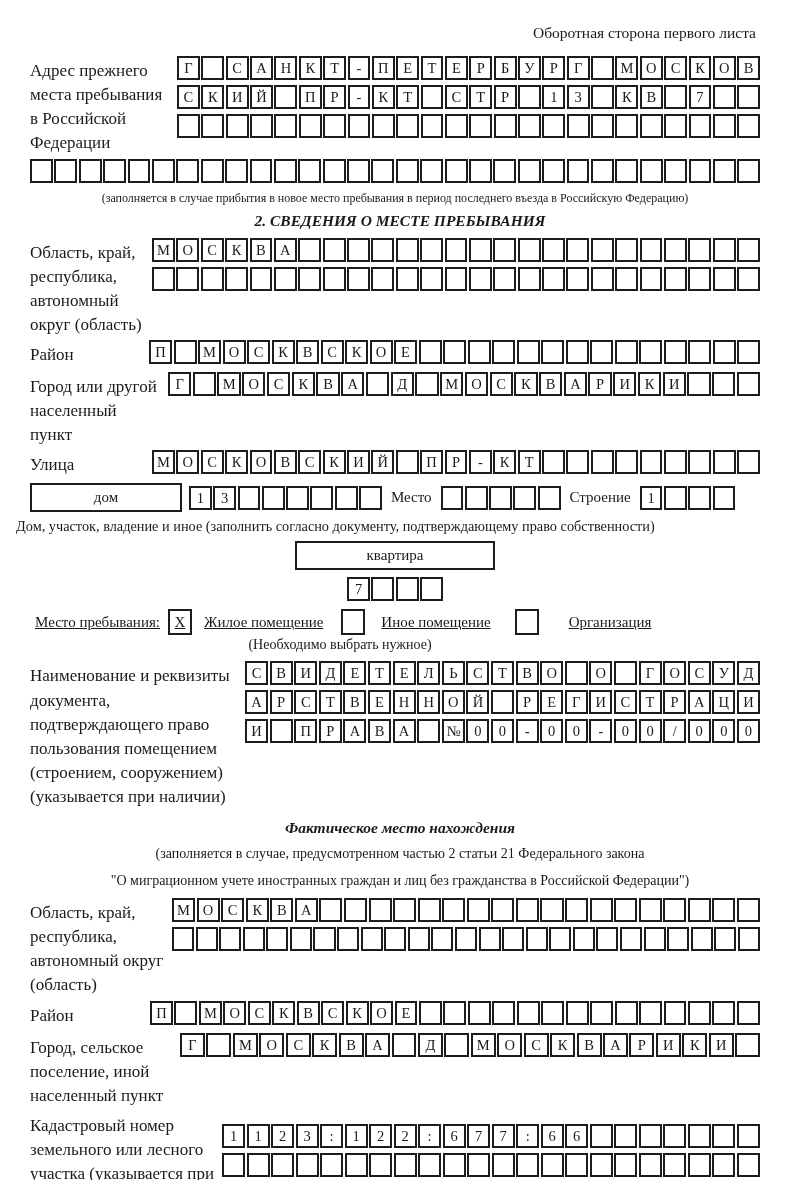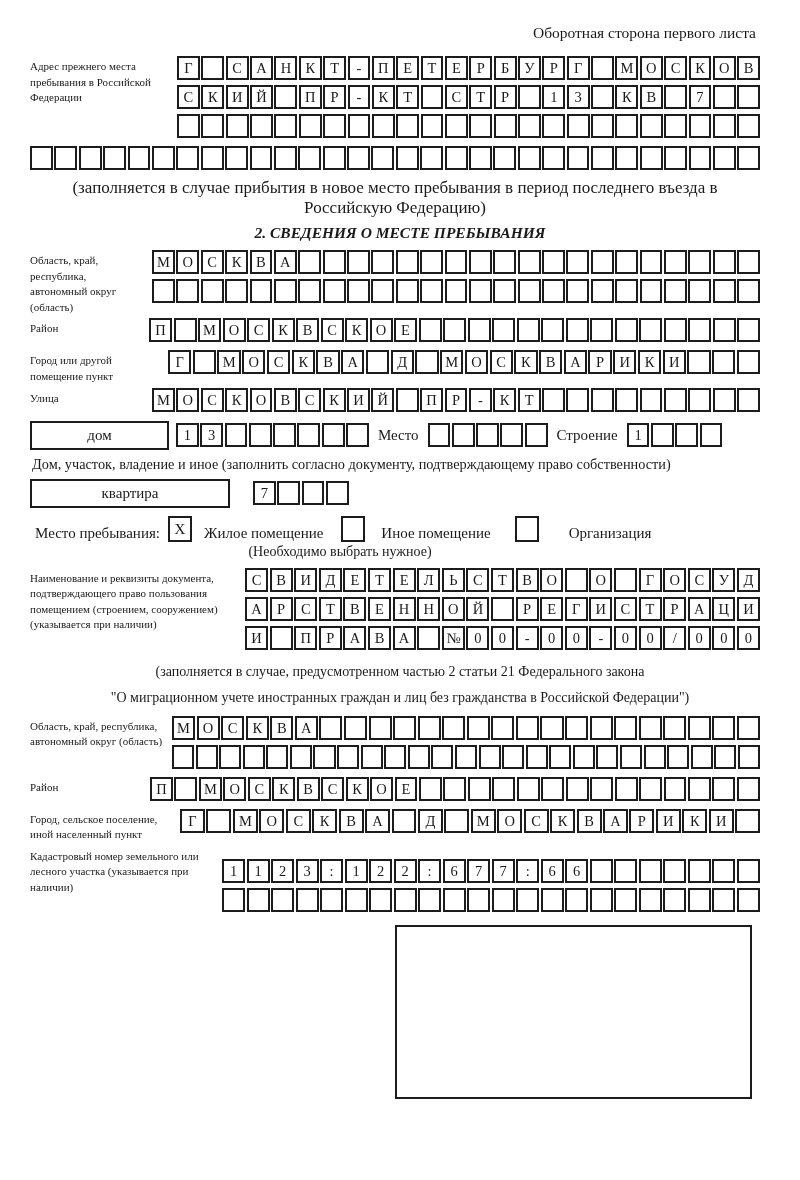--- a/index.html
+++ b/index.html
@@ -7,48 +7,48 @@
   body {
     width: 800px; height: 1180px; margin: 0; overflow: hidden;
     font-family: "Liberation Serif", "DejaVu Serif", serif;
     color: #1a1a1a; font-size: 15px;
   }
   .sheet { position: relative; width: 800px; height: 1180px; }
 
   .corner { text-align: right; padding: 24px 44px 0 0; font-size: 15.5px; }
 
   .frow { display: flex; align-items: flex-start; margin: 0 40px 3px 30px; }
-  .flabel { flex: none; font-size: 11px; line-height: 1.42; padding-top: 3px; padding-right: 6px; }
+  .flabel { flex: none; font-size: 17px; line-height: 1.42; padding-top: 3px; padding-right: 6px; }
   .fgrid { flex: 1 1 auto; min-width: 0; }
 
   .cellrow { display: flex; gap: 1.5px; margin-bottom: 5px; }
   .cell {
     flex: 1 1 0; min-width: 0; height: 24px; border: 2px solid #1c1c1c;
     background: #fff; text-align: center; font-size: 14.5px; line-height: 20px;
     overflow: hidden;
   }
   .cellrow.fixed { flex: none; }
   .cellrow.fixed .cell { flex: none; width: 22.8px; }
 
-  .note-center { text-align: center; font-size: 17px; margin: 2px 40px 6px 30px; }
+  .note-center { text-align: center; font-size: 12px; margin: 2px 40px 6px 30px; }
   .h-bold { text-align: center; font-weight: bold; font-size: 15.5px; margin: 6px 0 8px 0; font-style: italic; }
 
-  .inline-note { font-size: 14.3px; margin: 0 40px 6px 32px; }
+  .inline-note { font-size: 14.3px; margin: 0 40px 6px 16px; }
 
   .domrow { display: flex; align-items: center; margin: 4px 40px 6px 30px; gap: 7px; }
   .widebox {
     flex: none; border: 2px solid #1c1c1c; height: 29px; line-height: 25px;
     text-align: center; font-size: 15px; background: #fff;
   }
   .domrow .cellrow, .kvrow .cellrow { margin-bottom: 0; }
   .domrow .lbl { flex: none; font-size: 15px; padding: 0 2px; }
 
-  .kvrow { display: flex; align-items: center; margin: 4px 40px 6px 30px; gap: 23px; }
-
-  .mestorow { display: flex; align-items: flex-end; margin: 8px 40px 2px 35px; }
+  .kvrow { display: flex; align-items: center; margin: 4px 40px 6px 30px; gap: 7px; flex-direction: column; }
+
+  .mestorow { display: flex; align-items: center; margin: 8px 40px 2px 35px; text-decoration: underline; }
   .cbx {
     flex: none; width: 24px; height: 26px; border: 2px solid #1c1c1c;
     text-align: center; line-height: 23px; font-size: 15px; background: #fff;
   }
   .mlabel { font-size: 15px; }
   .choose-note { margin: 2px 0 8px 175px; width: 330px; text-align: center; font-size: 14px; }
 
   .fact-note { text-align: center; font-size: 14px; line-height: 1.32; margin: 8px 20px 2px 20px; }
 
   .stampbox { margin: 8px 0 6px 395px; width: 357px; height: 174px; border: 2px solid #1c1c1c; background: #fff; }
@@ -272,21 +272,21 @@
           <span class="cell"></span>
           <span class="cell"></span>
           <span class="cell"></span>
           <span class="cell"></span>
           <span class="cell"></span>
         </div>
     </div>
   </div>
 
   <div class="frow">
-    <div class="flabel" style="width:138px">Город или другой помещение пункт</div>
+    <div class="flabel" style="width:138px">Город или другой населенный пункт</div>
     <div class="fgrid">
       <div class="cellrow">
           <span class="cell">Г</span>
           <span class="cell"></span>
           <span class="cell">М</span>
           <span class="cell">О</span>
           <span class="cell">С</span>
           <span class="cell">К</span>
           <span class="cell">В</span>
           <span class="cell">А</span>
@@ -337,21 +337,21 @@
           <span class="cell"></span>
           <span class="cell"></span>
           <span class="cell"></span>
           <span class="cell"></span>
           <span class="cell"></span>
         </div>
     </div>
   </div>
 
   <div class="domrow">
-    <div class="widebox" style="width:139px">дом</div>
+    <div class="widebox" style="width:152px">дом</div>
     <div class="cellrow fixed">
         <span class="cell">1</span>
         <span class="cell">3</span>
         <span class="cell"></span>
         <span class="cell"></span>
         <span class="cell"></span>
         <span class="cell"></span>
         <span class="cell"></span>
         <span class="cell"></span>
       </div>
@@ -462,20 +462,21 @@
           <span class="cell">0</span>
           <span class="cell">0</span>
           <span class="cell">/</span>
           <span class="cell">0</span>
           <span class="cell">0</span>
           <span class="cell">0</span>
         </div>
     </div>
   </div>
 
+  <div class="h-bold" style="margin-top:10px">Фактическое место нахождения</div>
   <div class="fact-note">(заполняется в случае, предусмотренном частью 2 статьи 21 Федерального закона</div>
   <div class="fact-note" style="margin-bottom:8px">"О миграционном учете иностранных граждан и лиц без гражданства в Российской Федерации")</div>
 
   <div class="frow">
     <div class="flabel" style="width:142px">Область, край, республика, автономный округ (область)</div>
     <div class="fgrid">
       <div class="cellrow">
           <span class="cell">М</span>
           <span class="cell">О</span>
           <span class="cell">С</span>

